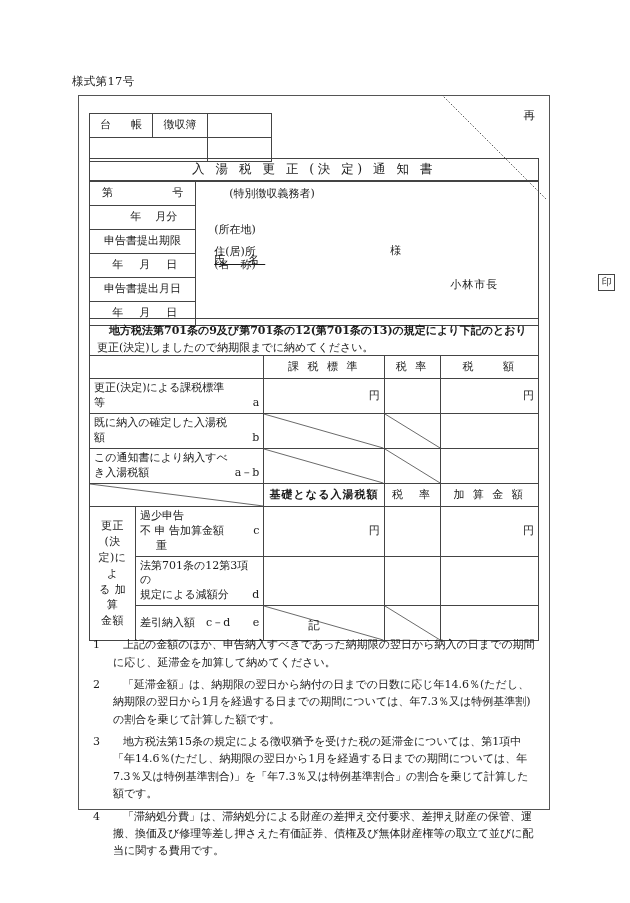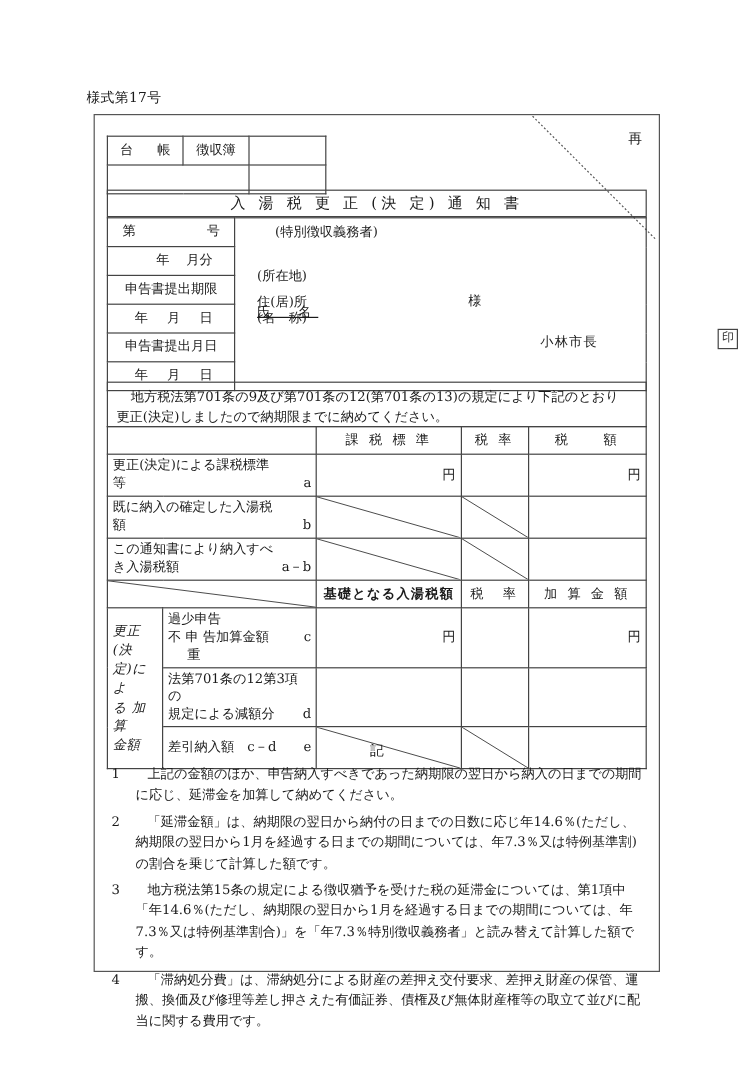--- a/index.html
+++ b/index.html
@@ -158,46 +158,45 @@
     top: 222px;
     width: 450px;
     height: 38px;
     border: 1px solid #444;
     box-sizing: border-box;
     padding: 3px 7px 0 7px;
     font-size: 11px;
     line-height: 1.55;
   }
   #statute-box p { margin: 0; }
-  .indent1 { text-indent: 12px; }
+  .indent1 { text-indent: 12px; font-weight: bold; }
 
   
   #calc-table {
     position: absolute;
     left: 10px;
     top: 259px;
     width: 450px;
   }
   #calc-table td { font-size: 11px; }
   .hdr { text-align: center; letter-spacing: 2.5px; height: 18px; }
   .hdr-tight { letter-spacing: 1px; font-weight: bold; }
   .amt-cell { height: 30px; vertical-align: top; text-align: right; padding-top: 2px; }
   .desc-cell { height: 30px; vertical-align: top; padding: 2px 6px 0 6px; }
   .desc-cell .l1 { display: block; }
   .desc-cell .l2 { display: flex; justify-content: space-between; }
   .blank-cell { height: 30px; }
   .tall { height: 34px; }
 
   .vlabel {
-    text-align: left;
+    text-align: center;
     line-height: 1.45;
     letter-spacing: 0.5px;
     font-size: 10.5px;
     padding: 0 1px;
-    font-style: italic;
   }
 
   
   .diag {
     position: absolute;
     inset: 0;
     pointer-events: none;
   }
   .diag svg { width: 100%; height: 100%; display: block; }
 
@@ -506,21 +505,21 @@
     <div class="note">
       <span class="note-num">1</span>
       <span class="note-body">上記の金額のほか、申告納入すべきであった納期限の翌日から納入の日までの期間に応じ、延滞金を加算して納めてください。</span>
     </div>
     <div class="note">
       <span class="note-num">2</span>
       <span class="note-body">「延滞金額」は、納期限の翌日から納付の日までの日数に応じ年14.6％(ただし、納期限の翌日から1月を経過する日までの期間については、年7.3％又は特例基準割)の割合を乗じて計算した額です。</span>
     </div>
     <div class="note">
       <span class="note-num">3</span>
-      <span class="note-body">地方税法第15条の規定による徴収猶予を受けた税の延滞金については、第1項中「年14.6％(ただし、納期限の翌日から1月を経過する日までの期間については、年7.3％又は特例基準割合)」を「年7.3％特別徴収義務者」と読み替えて計算した額です。</span>
+      <span class="note-body">地方税法第15条の規定による徴収猶予を受けた税の延滞金については、第1項中「年14.6％(ただし、納期限の翌日から1月を経過する日までの期間については、年7.3％又は特例基準割合)」を「年7.3％又は特例基準割合」の割合を乗じて計算した額です。</span>
     </div>
     <div class="note">
       <span class="note-num">4</span>
       <span class="note-body">「滞納処分費」は、滞納処分による財産の差押え交付要求、差押え財産の保管、運搬、換価及び修理等差し押さえた有価証券、債権及び無体財産権等の取立て並びに配当に関する費用です。</span>
     </div>
   </div>
 
 </div>
 
 </body></html>

